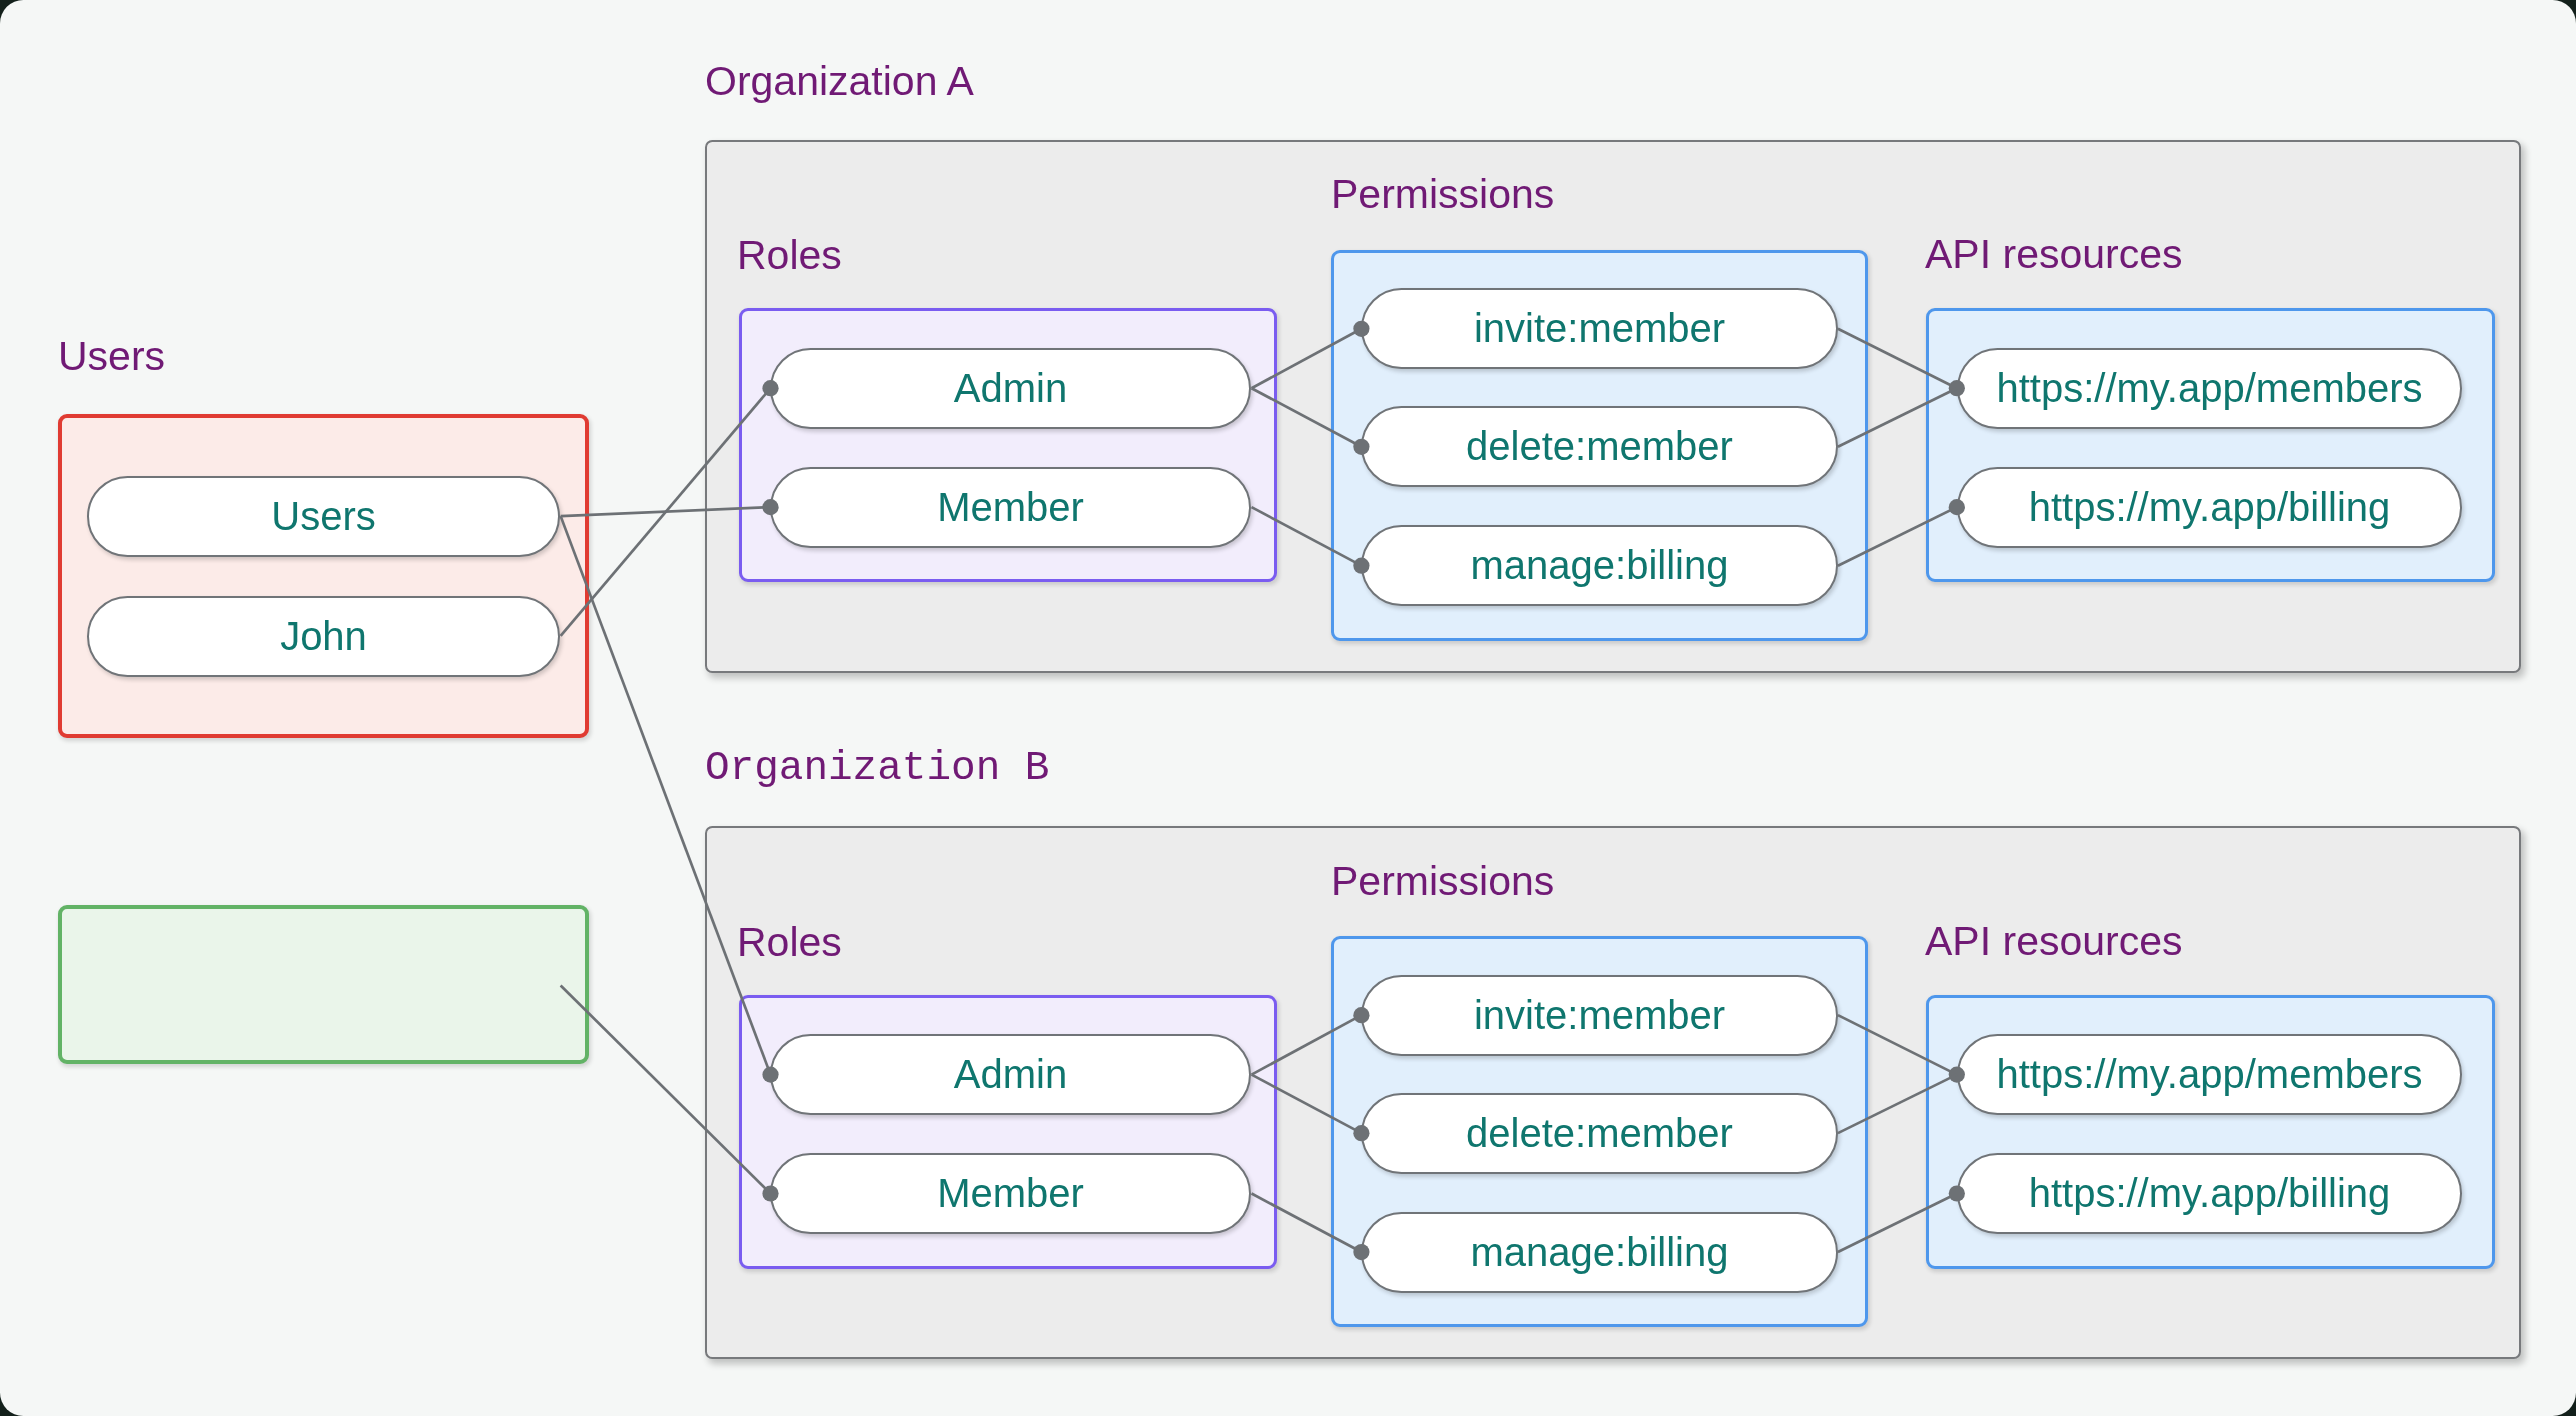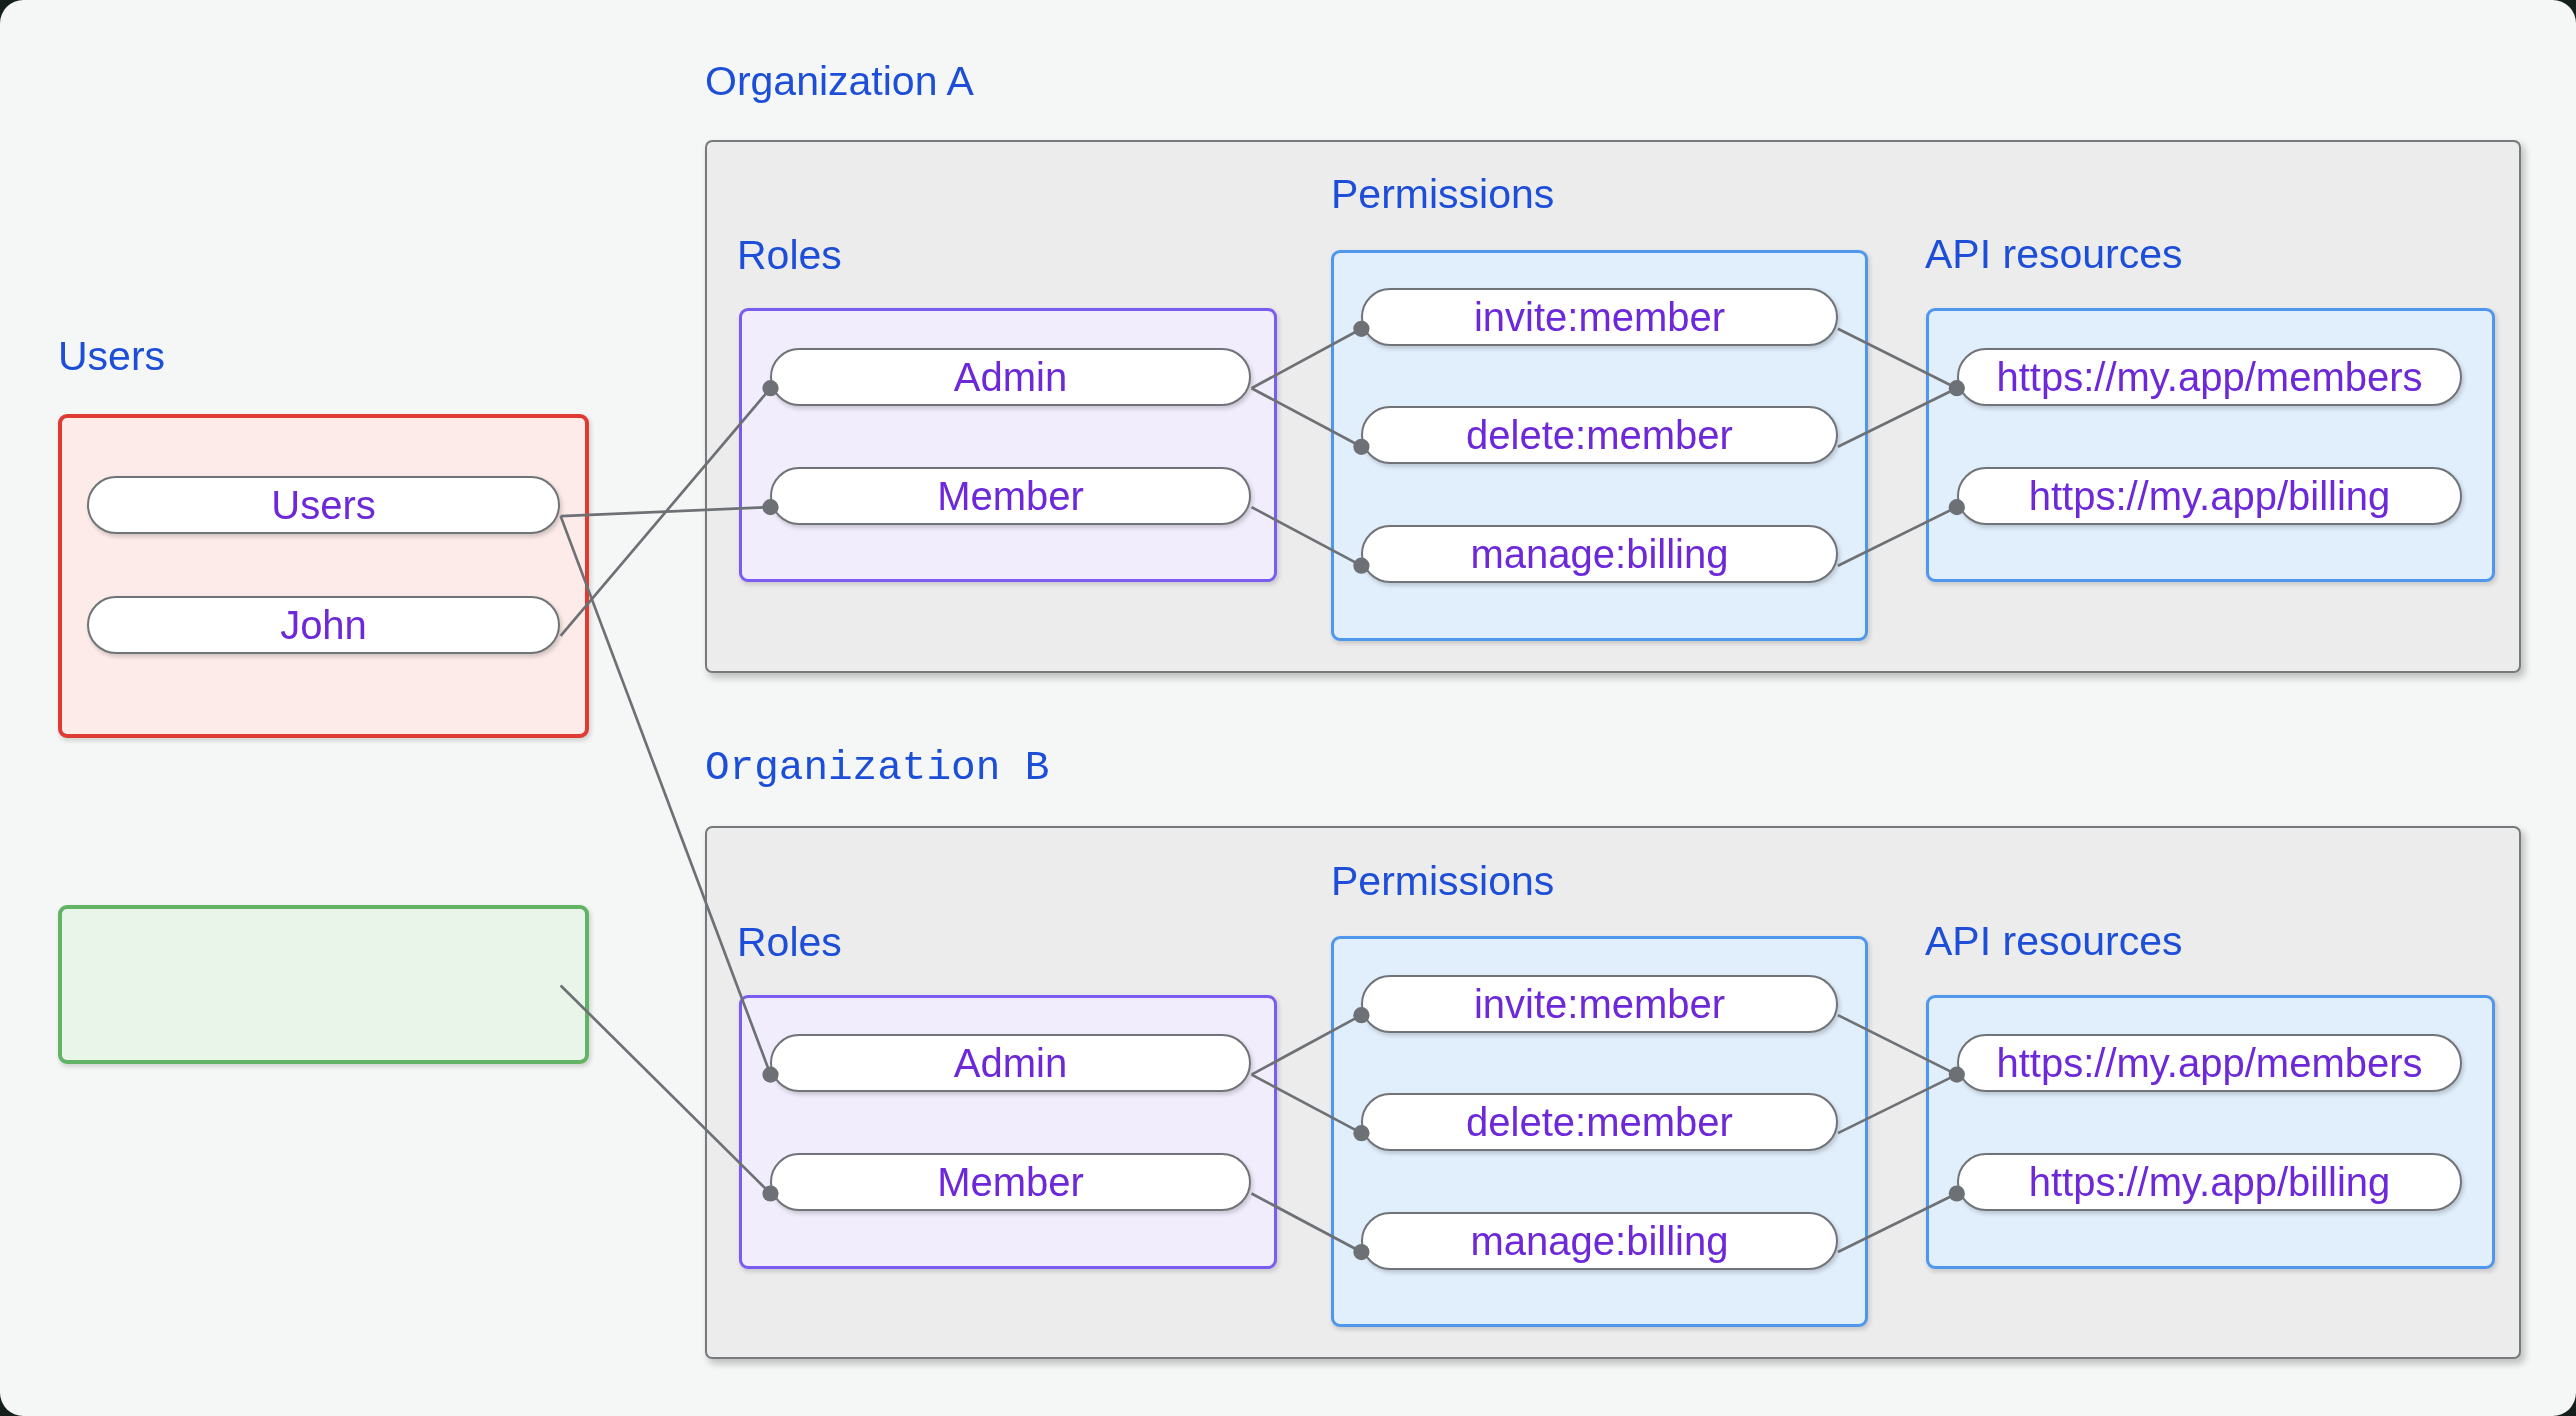--- a/index.html
+++ b/index.html
@@ -7,21 +7,21 @@
     background:#13201b;
     font-family:"Liberation Sans", sans-serif;
     width:2576px;height:1416px;overflow:hidden;
   }
   .canvas{
     position:relative;width:2576px;height:1416px;
     background:#f5f7f6;border-radius:23.4px;overflow:hidden;
   }
   .lbl{
     position:absolute;font-size:41px;line-height:45px;
-    color:#1d4ed8;white-space:nowrap;text-align:center;
+    color:#701a75;white-space:nowrap;text-align:center;
   }
   .box{position:absolute;box-sizing:border-box;}
   .users-box{
     left:58px;top:414px;width:531px;height:324px;
     background:#fcebe8;border:4.5px solid #e03b32;border-radius:9px;
     box-shadow:1.8px 2.7px 4.5px rgba(0,0,0,.14);
   }
   .m2m-box{
     left:58px;top:905px;width:531px;height:159px;
     background:#eaf5ea;border:4.5px solid #62b366;border-radius:9px;
@@ -41,24 +41,24 @@
   .roles-box.a{top:308px}.roles-box.b{top:995px}
   .blue-box{
     background:#e1effc;border:3.6px solid #4e97ec;border-radius:9px;
     box-shadow:1.8px 2.7px 4.5px rgba(0,0,0,.14);
   }
   .perms-box{left:1331px;width:537px;height:391px;}
   .perms-box.a{top:250px}.perms-box.b{top:936px}
   .api-box{left:1926px;width:569px;height:274px;}
   .api-box.a{top:308px}.api-box.b{top:995px}
   .pill{
-    position:absolute;height:58px;box-sizing:border-box;
+    position:absolute;height:81px;box-sizing:border-box;
     background:#ffffff;border:2.7px solid #707478;border-radius:41px;
     display:flex;align-items:center;justify-content:center;
-    font-size:40px;color:#6d28d9;white-space:nowrap;
+    font-size:40px;color:#0f766e;white-space:nowrap;
     box-shadow:1.8px 2.7px 4.5px rgba(0,0,0,.18);
   }
   
   .p-sarah{left:87px;top:476px;width:473px;}
   .p-john{left:87px;top:596px;width:473px;}
   .p-m2m{left:87px;top:945px;width:473px;}
   
   .p-admin-a{left:770px;top:348px;width:481px;}
   .p-member-a{left:770px;top:467px;width:481px;}
   .p-invite-a{left:1361px;top:288px;width:477px;}

